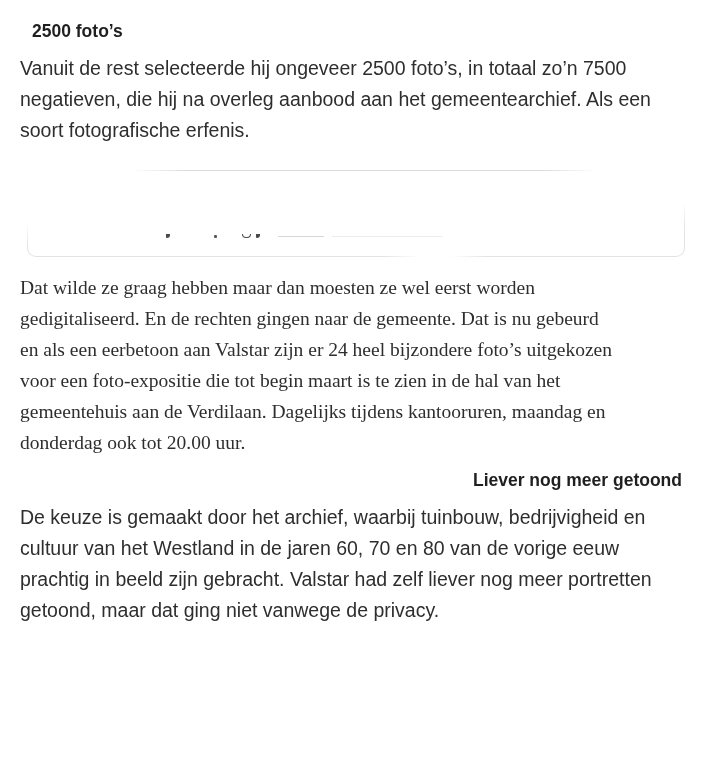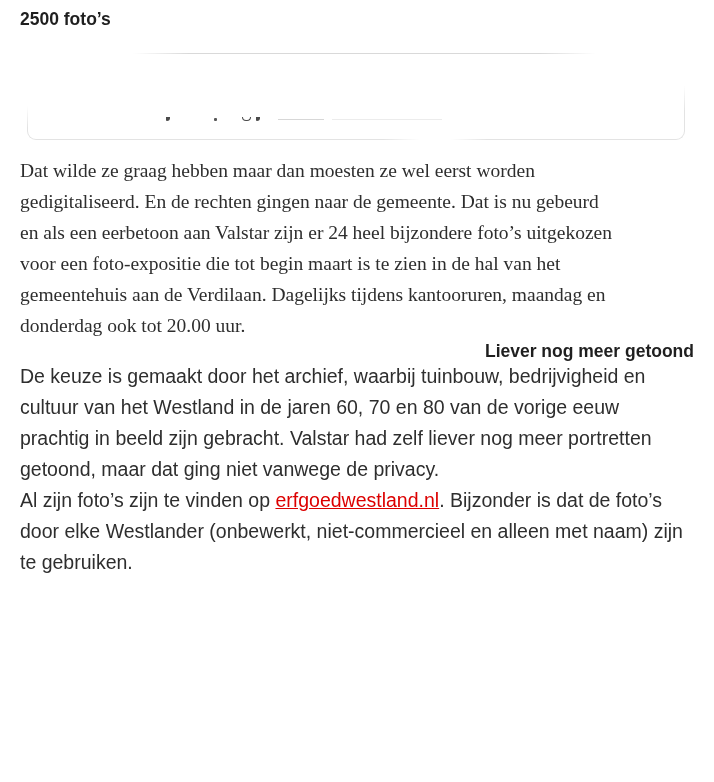--- a/index.html
+++ b/index.html
@@ -13,21 +13,21 @@
     overflow: hidden;
     font-family: "Liberation Sans", sans-serif;
     color: #2e2e2e;
   }
   .article {
     box-sizing: border-box;
     width: 714px;
     padding: 9px 20px 0 20px;
   }
   h2.section-heading {
-    margin: 0;
+    margin: 12px;
     font-size: 17.5px;
     line-height: 20px;
     font-weight: bold;
     color: #1f1f1f;
   }
   p.body-text {
     margin: 0;
     font-size: 19.5px;
     line-height: 31px;
     white-space: pre-line;
@@ -113,20 +113,23 @@
   .frag.f5 { left: 258px; top: 2px; width: 46px; height: 1px; background: #d7d7d7; }
   .frag.f6 { left: 312px; top: 2px; width: 110px; height: 1px; background: #ececec; }
 </style>
 </head>
 <body>
 
 <div class="article">
 
   <h2 class="section-heading">2500 foto’s</h2>
 
+  <p class="body-text p1">Vanuit de rest selecteerde hij ongeveer 2500 foto’s, in totaal zo’n 7500
+negatieven, die hij na overleg aanbood aan het gemeentearchief. Als een
+soort fotografische erfenis.</p>
 
   <div class="embed-area">
     <div class="embed-top-line"></div>
     <div class="embed-card"></div>
     <div class="embed-card-fade-top"></div>
     <div class="embed-card-fade-left"></div>
     <div class="embed-card-gap"></div>
     <div class="embed-fragments">
       <i class="frag f1"></i>
       <i class="frag f2"></i>
@@ -144,17 +147,14 @@
 gemeentehuis aan de Verdilaan. Dagelijks tijdens kantooruren, maandag en
 donderdag ook tot 20.00 uur.</p>
 
   <h2 class="section-heading h2-spaced">Liever nog meer getoond</h2>
 
   <p class="body-text p3">De keuze is gemaakt door het archief, waarbij tuinbouw, bedrijvigheid en
 cultuur van het Westland in de jaren 60, 70 en 80 van de vorige eeuw
 prachtig in beeld zijn gebracht. Valstar had zelf liever nog meer portretten
 getoond, maar dat ging niet vanwege de privacy.</p>
 
-  <p class="body-text p4"><span>Al zijn foto’s zijn te vinden op </span><a class="inline-link">erfgoedwestland.nl</a><span>. Bijzonder is dat de foto’s
-door elke Westlander (onbewerkt, niet-commercieel en alleen met naam) zijn
-te gebruiken.</span></p>
 
 </div>
 
 </body></html>

